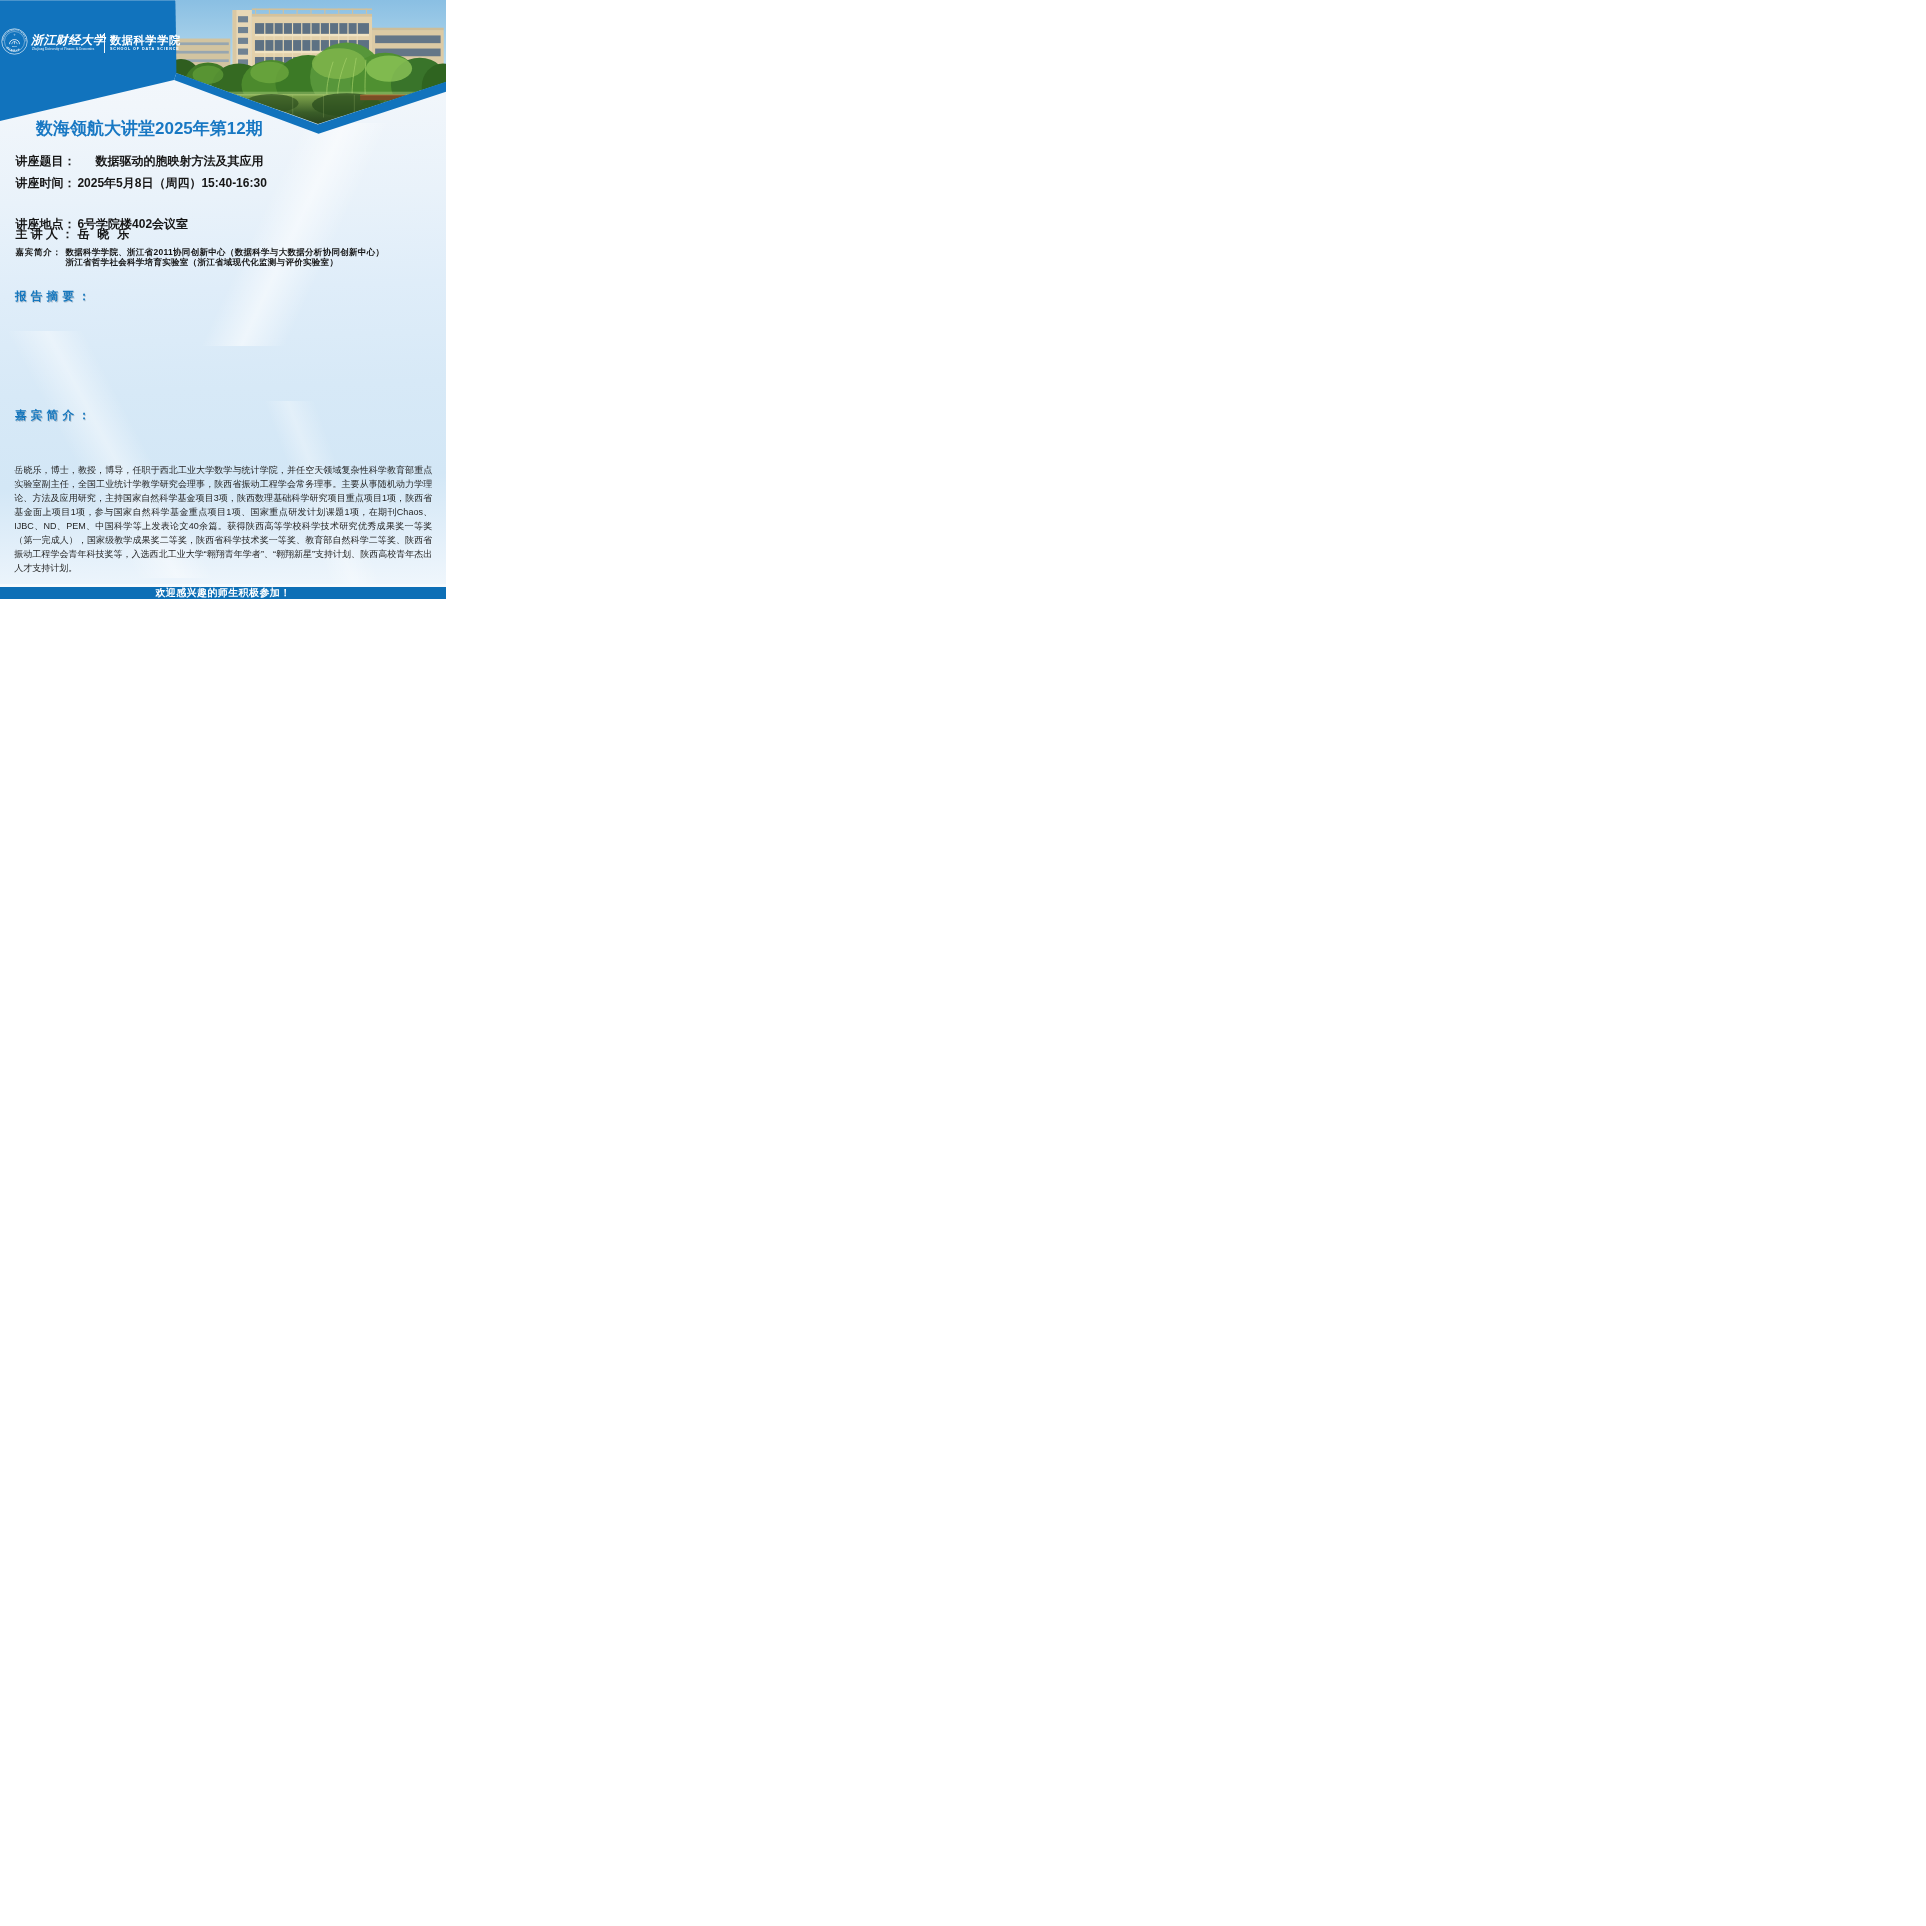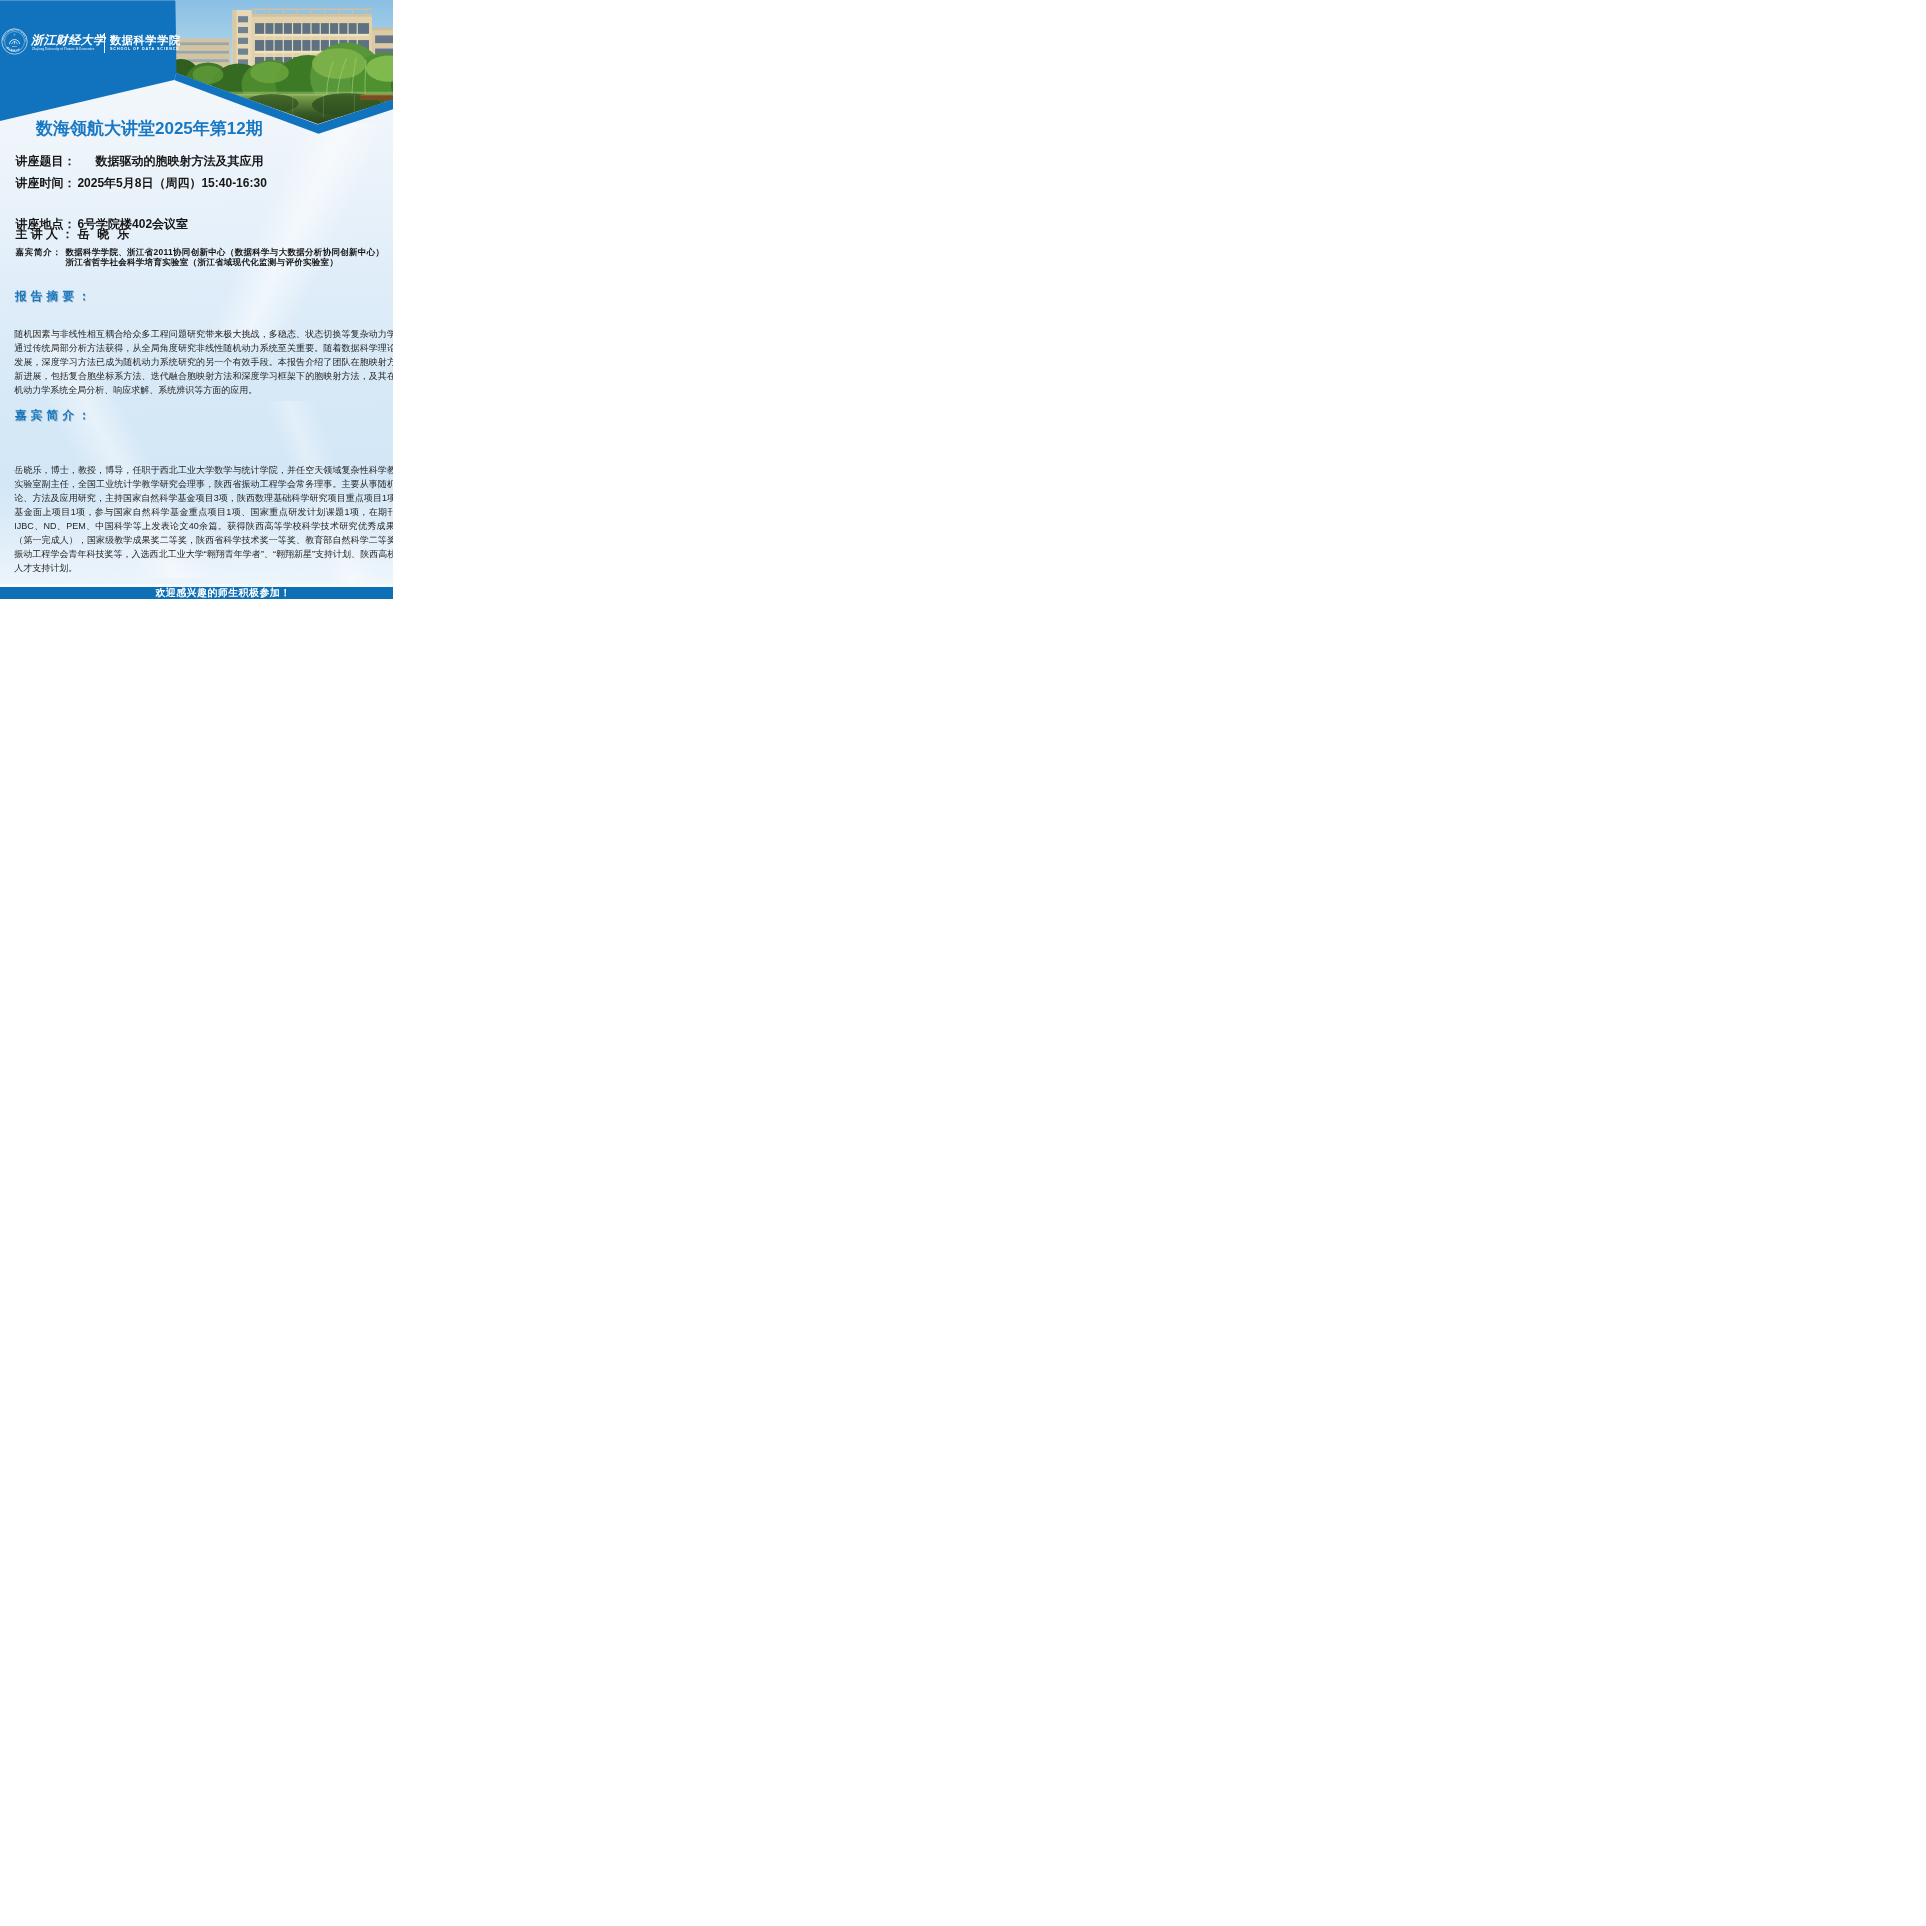--- a/index.html
+++ b/index.html
@@ -1,17 +1,17 @@
 <!DOCTYPE html>
 <html style="font-size:6.2px"><head>
 <meta charset="utf-8">
 <style>
   html,body{margin:0;padding:0;background:#ffffff;}
   .poster{
-    position:relative;width:393px;height:603px;overflow:hidden;
+    position:relative;width:446px;height:603px;overflow:hidden;
     font-family:"Liberation Sans",sans-serif;
     background:linear-gradient(178deg,#f5f8fc 0%,#f1f6fb 18%,#e9f2fa 33%,#dfedf9 48%,#d7e9f7 64%,#d3e7f6 79%,#e4f0fa 90%,#f4f9fd 100%);
   }
   .streak{position:absolute;pointer-events:none;}
   #s1{left:143px;top:123px;width:300px;height:223px;background:linear-gradient(115deg,rgba(255,255,255,0) 40%,rgba(255,255,255,.55) 50%,rgba(255,255,255,0) 61%);}
   #s2{left:-54px;top:331px;width:324px;height:247px;background:linear-gradient(62deg,rgba(255,255,255,0) 42%,rgba(255,255,255,.42) 51%,rgba(255,255,255,0) 59%);}
   #s3{left:181px;top:401px;width:270px;height:193px;background:linear-gradient(70deg,rgba(255,255,255,0) 45%,rgba(255,255,255,.32) 52%,rgba(255,255,255,0) 60%);}
 
   .photo{position:absolute;left:0;top:0;width:446px;height:131px;
     clip-path:polygon(176px 0px,446px 0px,446px 82px,318px 124px,176px 73px);}
@@ -229,21 +229,20 @@
     <span class="val">岳 晓 乐</span>
   </div>
 
   <div class="organizer">
     <span class="org-label">嘉宾简介：</span>
     <span class="org-line1">数据科学学院、浙江省2011协同创新中心（数据科学与大数据分析协同创新中心）</span>
     <span class="org-line2">浙江省哲学社会科学培育实验室（浙江省域现代化监测与评价实验室）</span>
   </div>
 
   <div class="sec-heading" id="h-abstract">报告摘要：</div>
-  <p class="para" id="abstract">随机因素与非线性相互耦合给众多工程问题研究带来极大挑战，多稳态、状态切换等复杂动力学行为难以通过传统局部分析方法获得，从全局角度研究非线性随机动力系统至关重要。随着数据科学理论和方法的发展，深度学习方法已成为随机动力系统研究的另一个有效手段。本报告介绍了团队在胞映射方法上的最新进展，包括复合胞坐标系方法、迭代融合胞映射方法和深度学习框架下的胞映射方法，及其在非线性随机动力学系统全局分析、响应求解、系统辨识等方面的应用。</p>
 
   <div class="sec-heading" id="h-bio">嘉宾简介：</div>
   <p class="para" id="bio">岳晓乐，博士，教授，博导，任职于西北工业大学数学与统计学院，并任空天领域复杂性科学教育部重点实验室副主任，全国工业统计学教学研究会理事，陕西省振动工程学会常务理事。主要从事随机动力学理论、方法及应用研究，主持国家自然科学基金项目3项，陕西数理基础科学研究项目重点项目1项，陕西省基金面上项目1项，参与国家自然科学基金重点项目1项、国家重点研发计划课题1项，在期刊Chaos、IJBC、ND、PEM、中国科学等上发表论文40余篇。获得陕西高等学校科学技术研究优秀成果奖一等奖（第一完成人），国家级教学成果奖二等奖，陕西省科学技术奖一等奖、教育部自然科学二等奖、陕西省振动工程学会青年科技奖等，入选西北工业大学“翱翔青年学者”、“翱翔新星”支持计划、陕西高校青年杰出人才支持计划。</p>
 
   <div class="footer-strip"></div>
   <div class="footer-bar">
     <span>欢迎感兴趣的师生积极参加！</span>
   </div>
   <div class="footer-white"></div>
 

